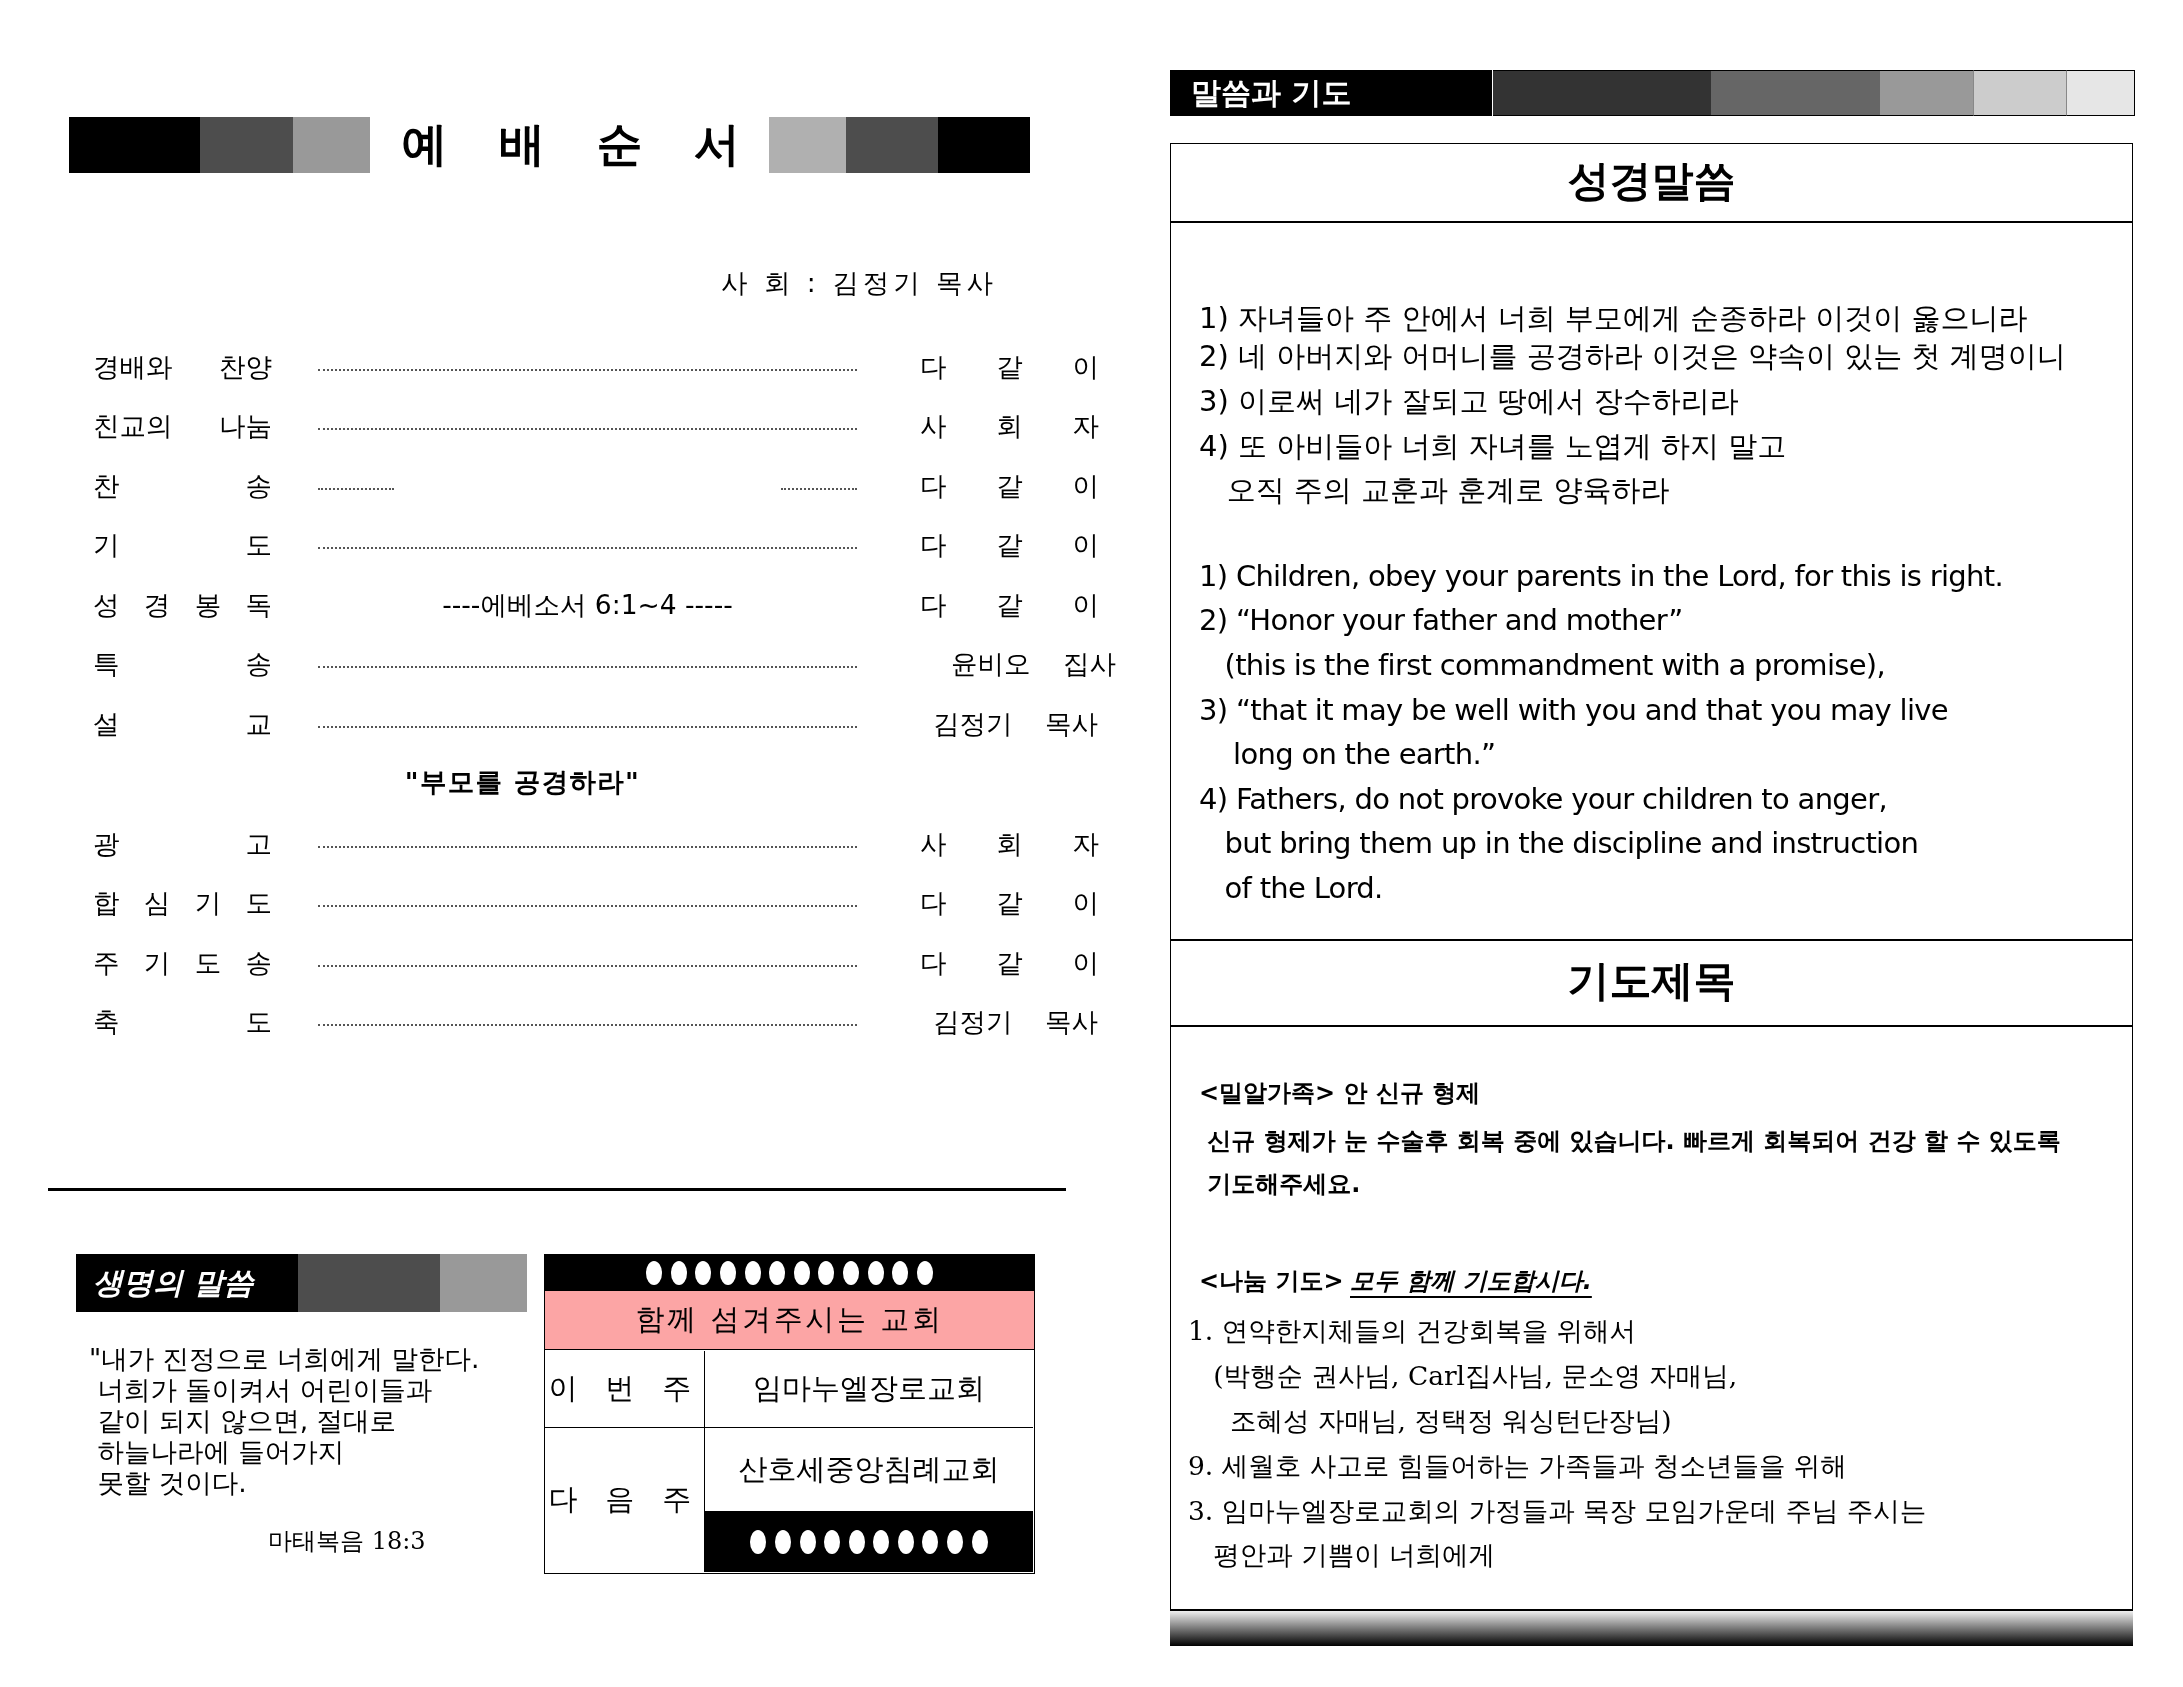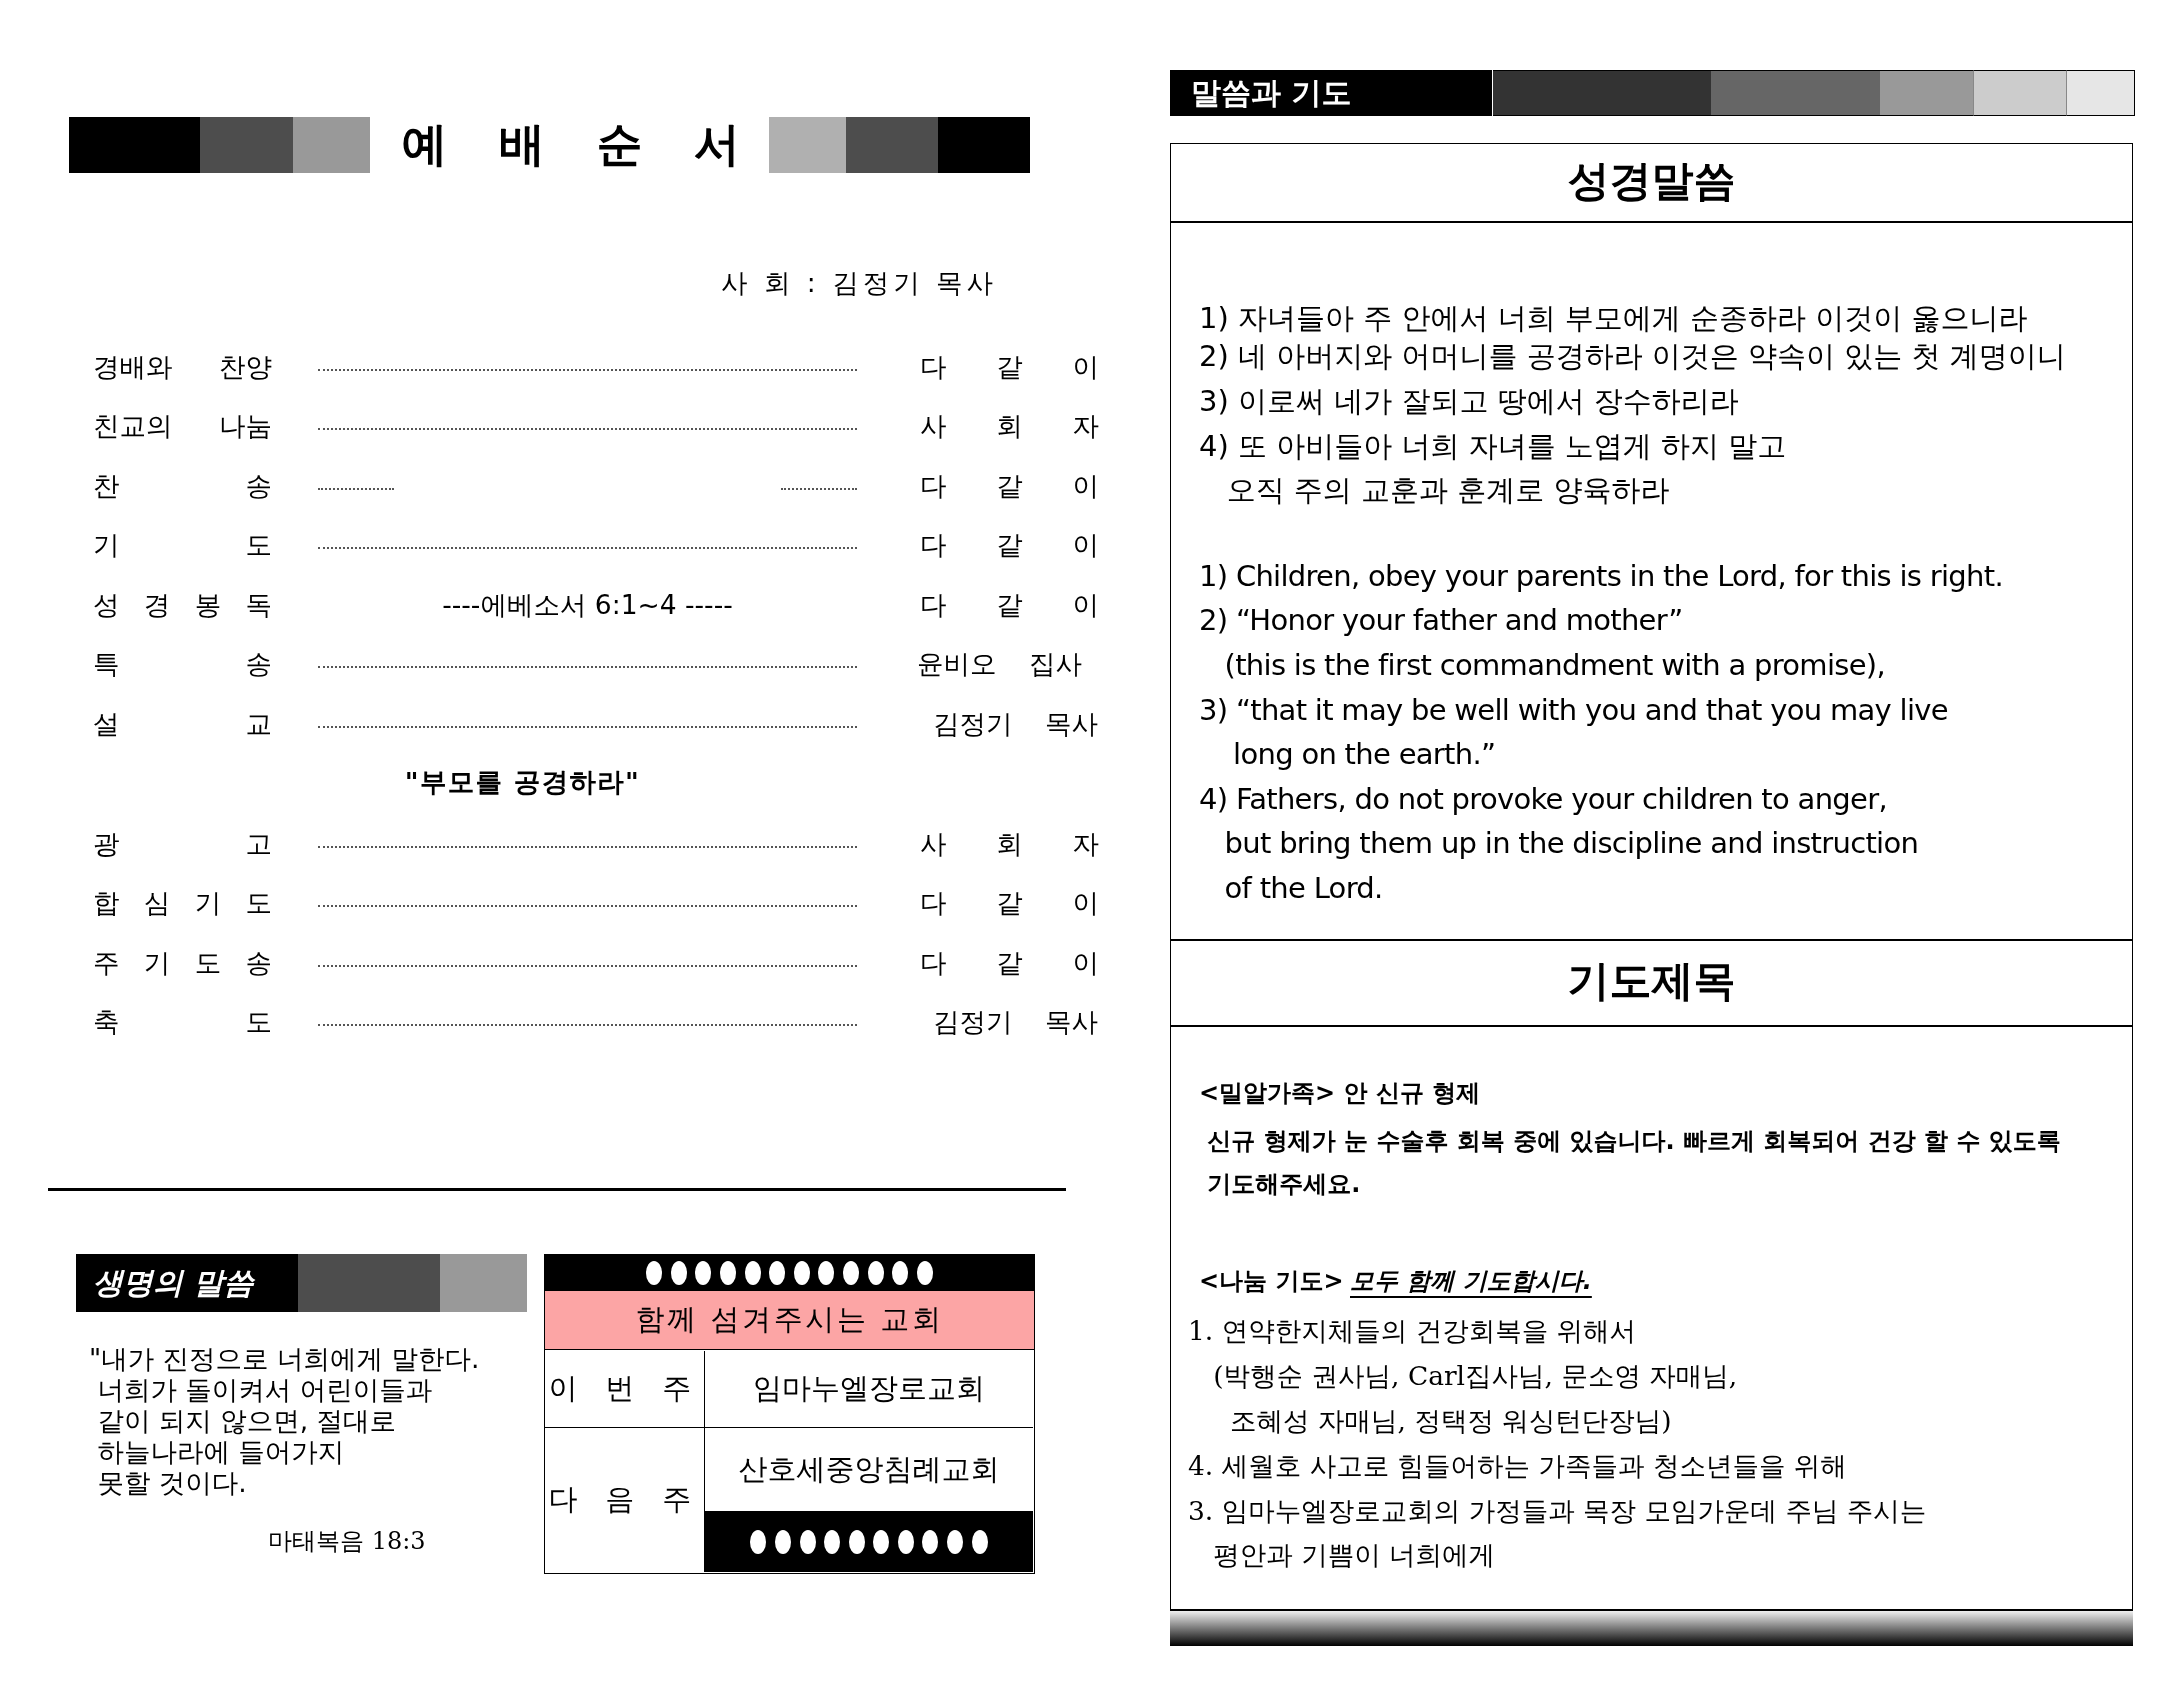--- a/index.html
+++ b/index.html
@@ -122,21 +122,21 @@
       <span>같</span>
       <span>이</span>
     </div>
 </div>
 <div class="row" style="top:646px;">
   <div class="label">
       <span>특</span>
       <span>송</span>
     </div>
   <div class="dots"></div>
-  <div class="who" style="left:824px;width:165px;gap:28px;">
+  <div class="who" style="left:858px;width:165px;gap:28px;">
       <span>윤비오</span>
       <span>집사</span>
     </div>
 </div>
 <div class="row" style="top:706px;">
   <div class="label">
       <span>설</span>
       <span>교</span>
     </div>
   <div class="dots"></div>
@@ -285,18 +285,18 @@
 <div class="pray-s" style="top:1077px;">&lt;밀알가족&gt; 안 신규 형제</div>
 <div class="pray-s" style="top:1125px;"> 신규 형제가 눈 수술후 회복 중에 있습니다. 빠르게 회복되어 건강 할 수 있도록</div>
 <div class="pray-s" style="top:1168px;"> 기도해주세요.</div>
 
 <div class="pray-s" style="top:1265px;">&lt;나눔 기도&gt;</div>
 <div class="pray-s" style="top:1265px;left:1350px;font-style:italic;text-decoration:underline;text-underline-offset:6.6px;">모두 함께 기도합시다.</div>
 
 <div class="pray-l" style="top:1313px;">1. 연약한지체들의 건강회복을 위해서</div>
 <div class="pray-l" style="top:1358px;">   (박행순 권사님, Carl집사님, 문소영 자매님,</div>
 <div class="pray-l" style="top:1403px;">     조혜성 자매님, 정택정 워싱턴단장님)</div>
-<div class="pray-l" style="top:1448px;">4. 세월호 사고로 힘들어하는 가족들과 청소년들을 위해</div>
+<div class="pray-l" style="top:1448px;">9. 세월호 사고로 힘들어하는 가족들과 청소년들을 위해</div>
 <div class="pray-l" style="top:1493px;">3. 임마누엘장로교회의 가정들과 목장 모임가운데 주님 주시는</div>
 <div class="pray-l" style="top:1537px;">   평안과 기쁨이 너희에게</div>
 
 <div class="grad"></div>
 
 
 </body></html>

